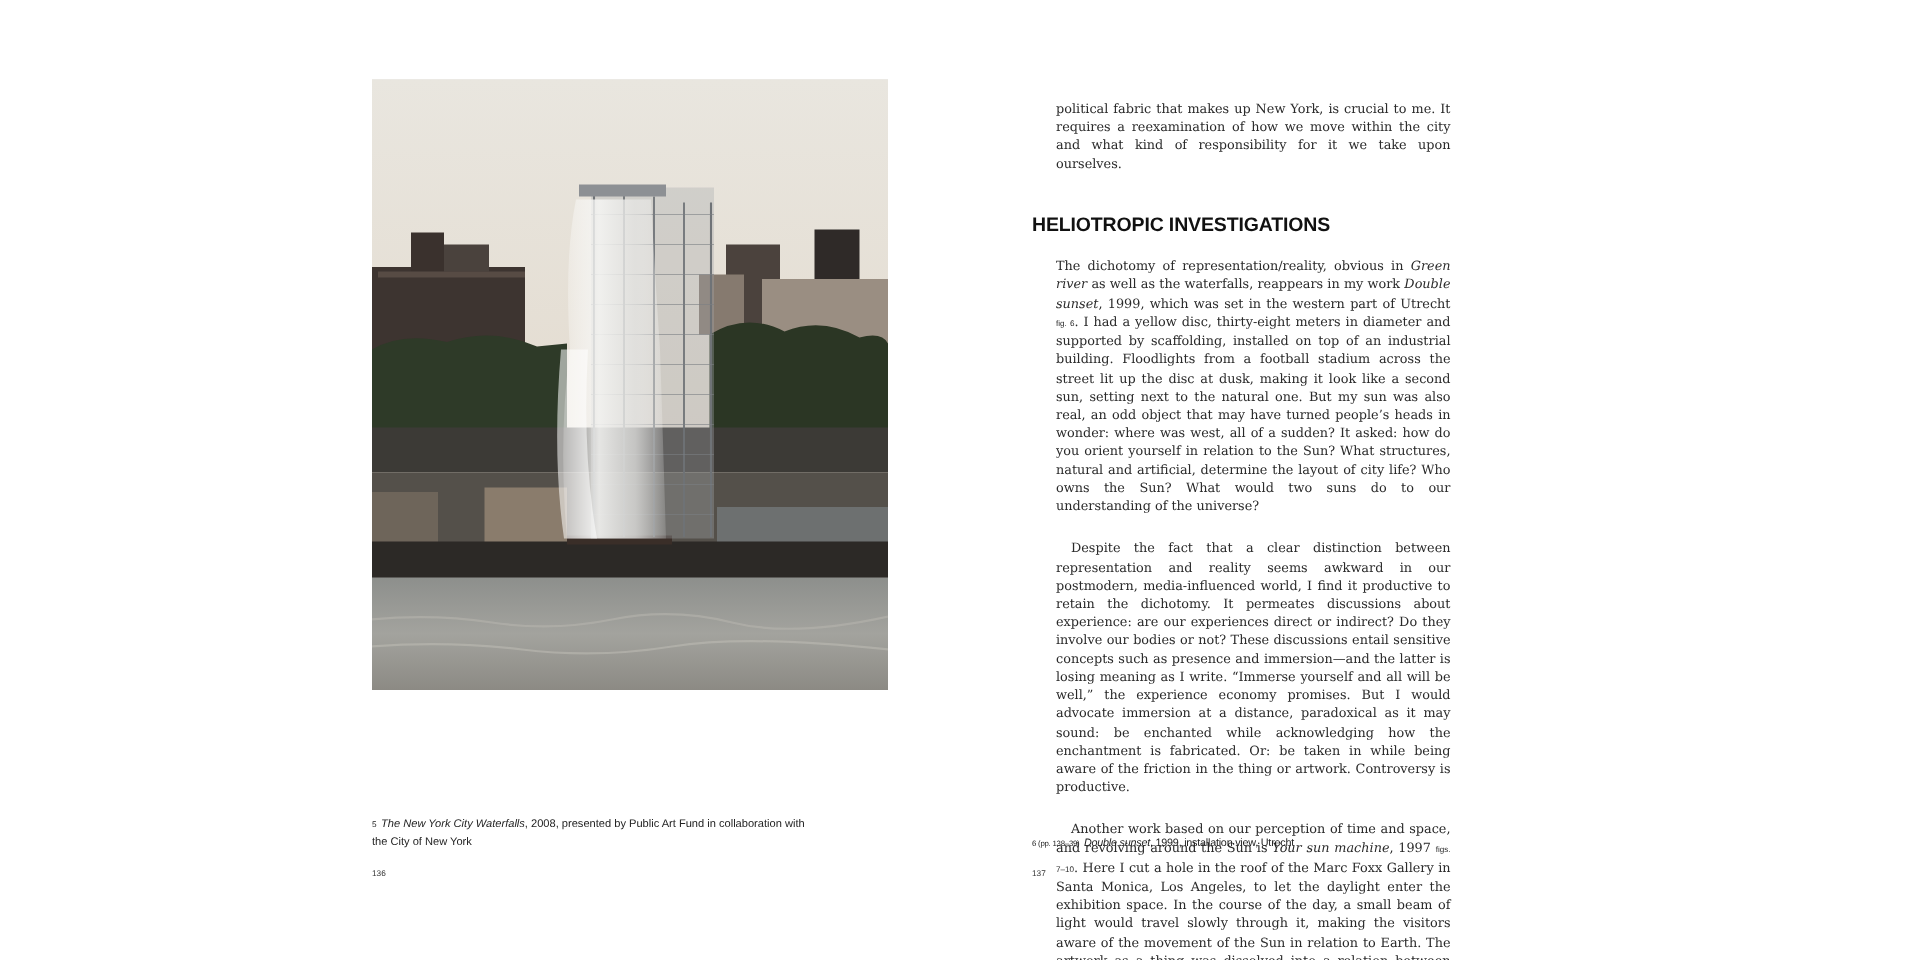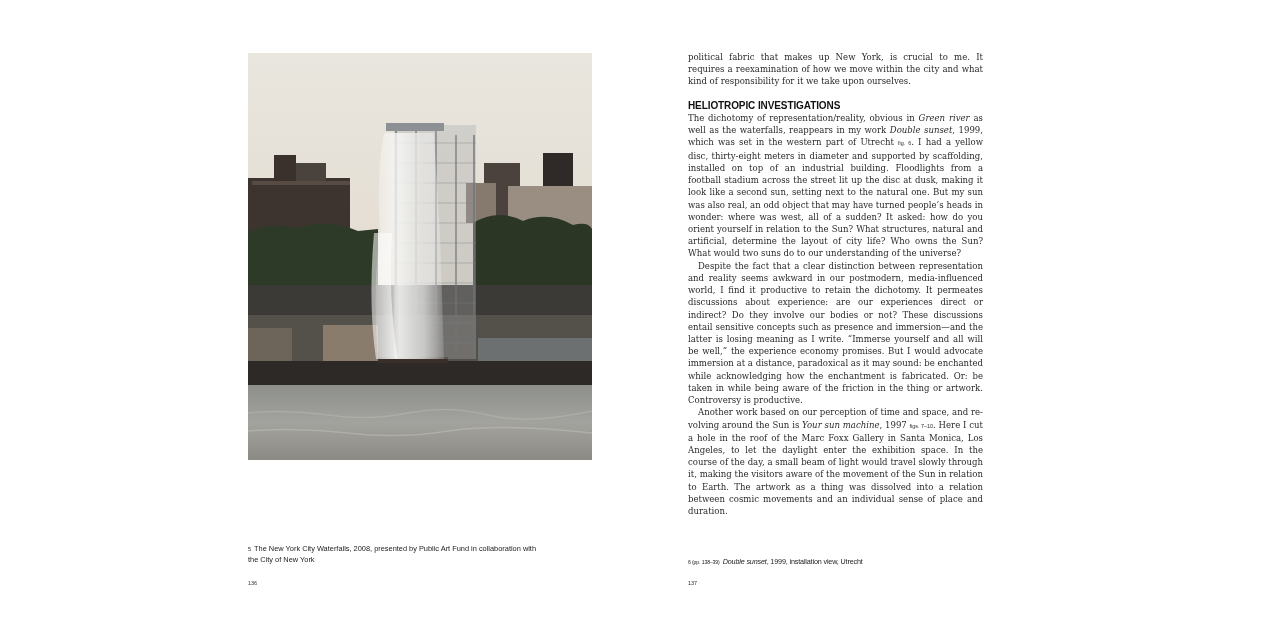--- a/index.html
+++ b/index.html
@@ -12,38 +12,38 @@
       position: absolute; left: 248px; top: 53px; width: 344px; height: 407px;
       overflow: hidden; background: #d8d4cc;
     }
     .photo svg { display: block; width: 100%; height: 100%; }
 
     .caption {
       position: absolute; left: 248px; top: 544px; width: 300px;
       font-family: "Liberation Sans", sans-serif; font-size: 7.4px; line-height: 9.6px; color: #222;
     }
     .caption .num { font-size: 5.5px; margin-right: 3px; }
-    .caption .title { }
+    .caption .title { font-style: italic; }
     .folio {
       position: absolute; top: 580px;
       font-family: "Liberation Sans", sans-serif; font-size: 5.5px; color: #333;
     }
     .folio-left { left: 248px; }
     .folio-right { left: 688px; }
 
     .text-col {
       position: absolute; left: 688px; top: 51px; width: 295px;
       font-family: "DejaVu Serif", serif; font-size: 8.55px; line-height: 12.22px; color: #2a2a2a;
       text-align: justify; hyphens: manual;
     }
-    .text-col p { margin: 0; }
+    .text-col p { margin: 16px; }
     .text-col p.indent { text-indent: 10px; }
     .text-col .gap { height: 12.2px; }
     .heading {
-      font-family: "Liberation Sans", sans-serif; font-weight: bold; font-size: 10px;
+      font-family: "Liberation Sans", sans-serif; font-weight: bold; font-size: 13px;
       letter-spacing: -0.1px; color: #111; line-height: 12.2px; margin: 0; text-align: left;
     }
     .figref { font-family: "Liberation Sans", sans-serif; font-size: 5.4px; }
     em { }
 
     .right-caption {
       position: absolute; left: 688px; top: 557px; width: 300px;
       font-family: "Liberation Sans", sans-serif; font-size: 7.2px; color: #222; letter-spacing: -0.15px;
     }
     .right-caption .num { font-size: 5.2px; margin-right: 3px; }

